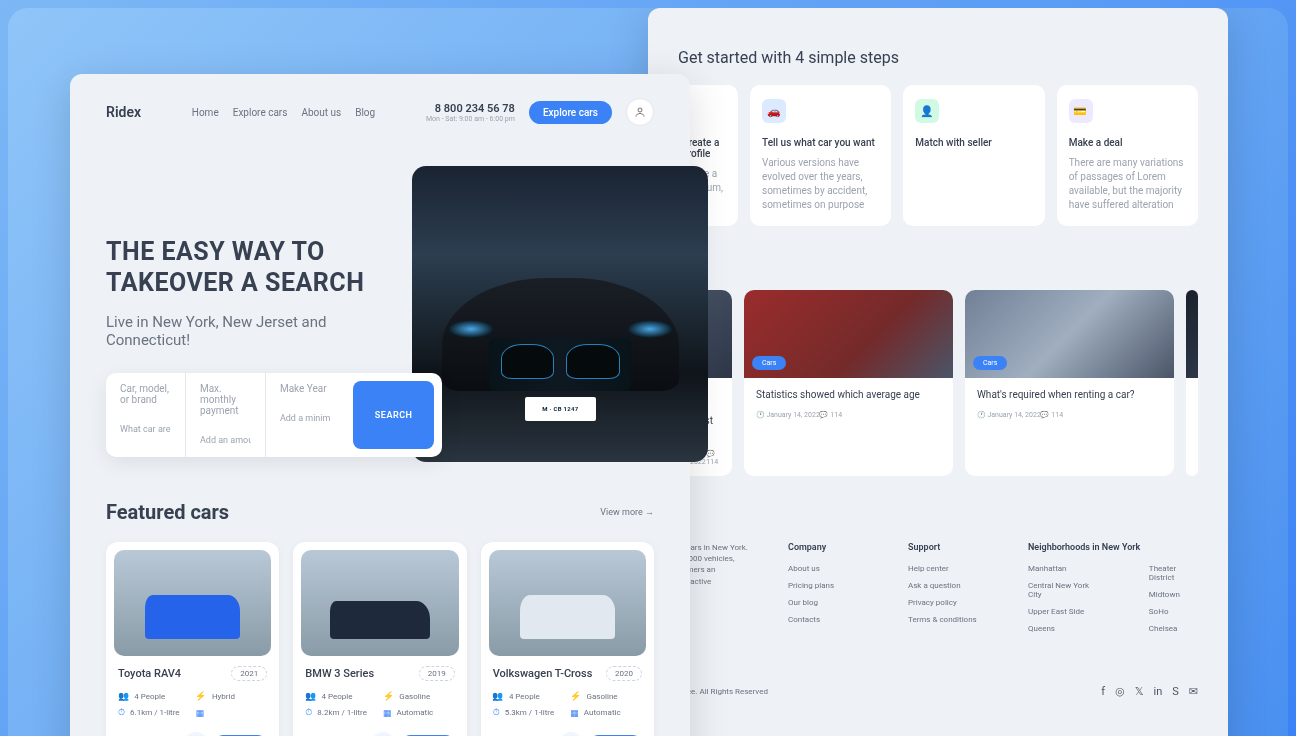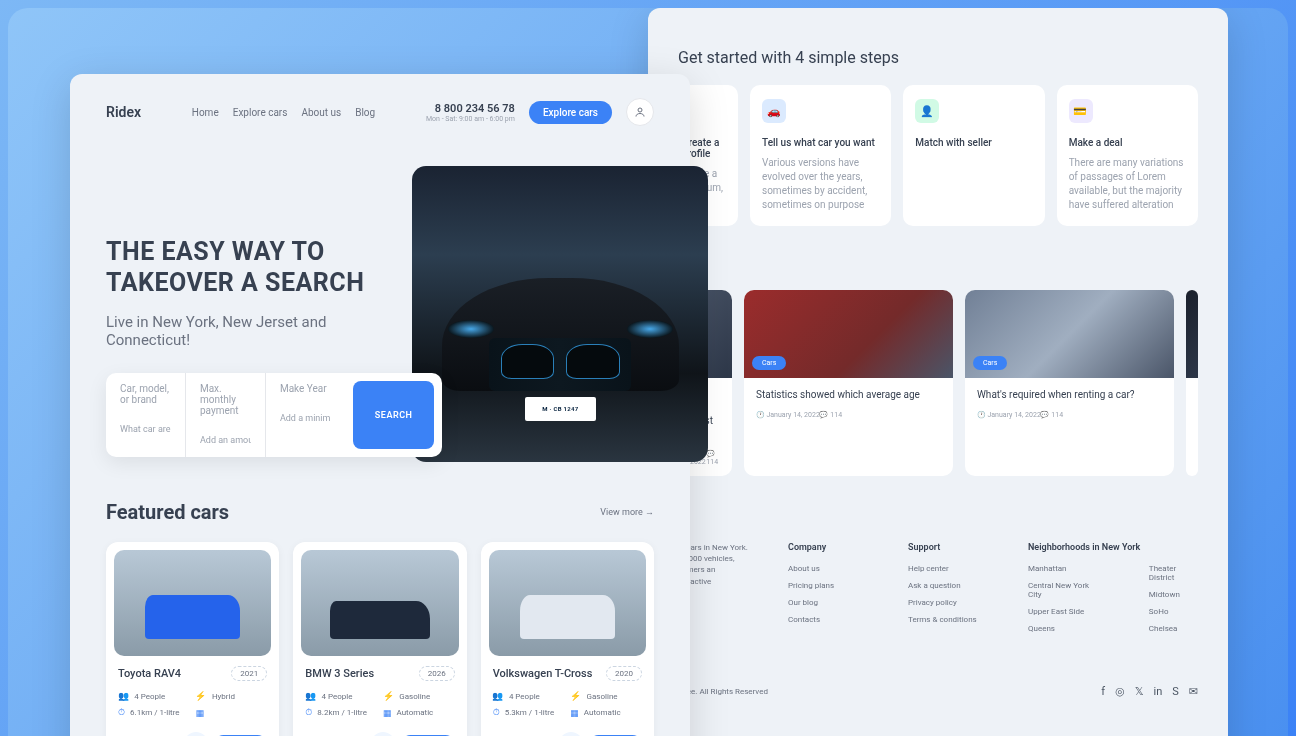--- a/index.html
+++ b/index.html
@@ -299,21 +299,21 @@
         <div class="car-actions">
               <button class="heart-btn">♡</button>
               <button class="rent-btn">Rent now</button>
             </div>
       </div>
     </div>
     <div class="car-card">
       <div class="car-thumb bmw"></div>
       <div class="car-name-row">
             <span class="car-name">BMW 3 Series</span>
-            <span class="year-badge">2026</span>
+            <span class="year-badge">2019</span>
           </div>
       <div class="spec-grid">
         <div class="spec">
               <span class="spec-icon">👥</span>
               <span>4 People</span>
             </div>
         <div class="spec">
               <span class="spec-icon">⚡</span>
               <span>Gasoline</span>
             </div>

